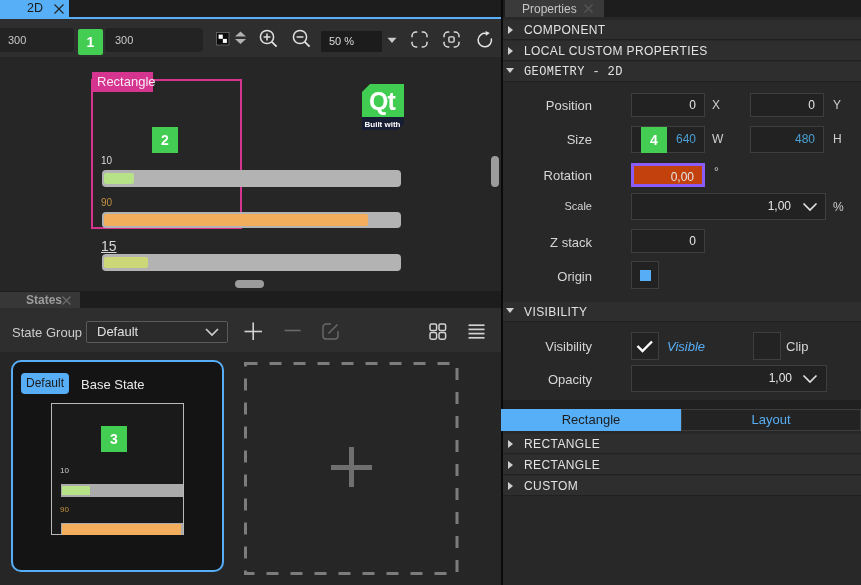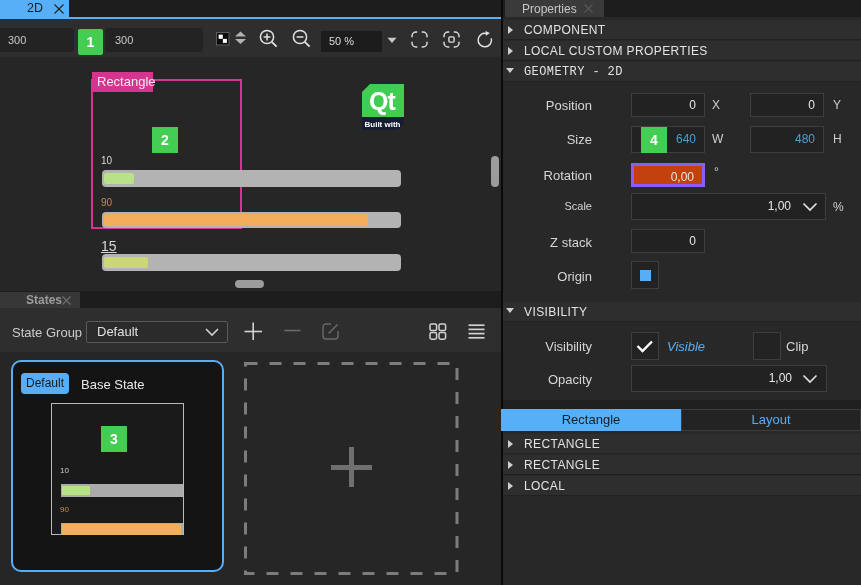--- a/index.html
+++ b/index.html
@@ -238,13 +238,13 @@
 <div class="abs" style="left:681px;top:409px;width:180px;height:22px;background:#232323;border:1px solid #3c3c3c;color:#57aef5;font-size:13px;line-height:20px;text-align:center;">Layout</div>
 
 <div class="abs hdr" style="left:503px;top:434px;width:358px;height:20px;background:#2e2e2e;border-bottom:1px solid #212121;"></div>
 <div class="abs hdr" style="left:503px;top:455px;width:358px;height:20px;background:#2e2e2e;border-bottom:1px solid #212121;"></div>
 <div class="abs hdr" style="left:503px;top:476px;width:358px;height:20px;background:#2e2e2e;border-bottom:1px solid #212121;"></div>
 <div class="abs" style="left:508px;top:440px;width:0;height:0;border-left:5px solid #cfcfcf;border-top:4px solid transparent;border-bottom:4px solid transparent;"></div>
 <div class="abs" style="left:508px;top:461px;width:0;height:0;border-left:5px solid #cfcfcf;border-top:4px solid transparent;border-bottom:4px solid transparent;"></div>
 <div class="abs" style="left:508px;top:482px;width:0;height:0;border-left:5px solid #cfcfcf;border-top:4px solid transparent;border-bottom:4px solid transparent;"></div>
 <div class="abs" style="left:524px;top:437px;color:#e3e3e3;font-size:12px;letter-spacing:0.4px;">RECTANGLE</div>
 <div class="abs" style="left:524px;top:458px;color:#e3e3e3;font-size:12px;letter-spacing:0.4px;">RECTANGLE</div>
-<div class="abs" style="left:524px;top:479px;color:#e3e3e3;font-size:12px;letter-spacing:0.4px;">LOCAL</div>
+<div class="abs" style="left:524px;top:479px;color:#e3e3e3;font-size:12px;letter-spacing:0.4px;">CUSTOM</div>
 
 </body></html>

